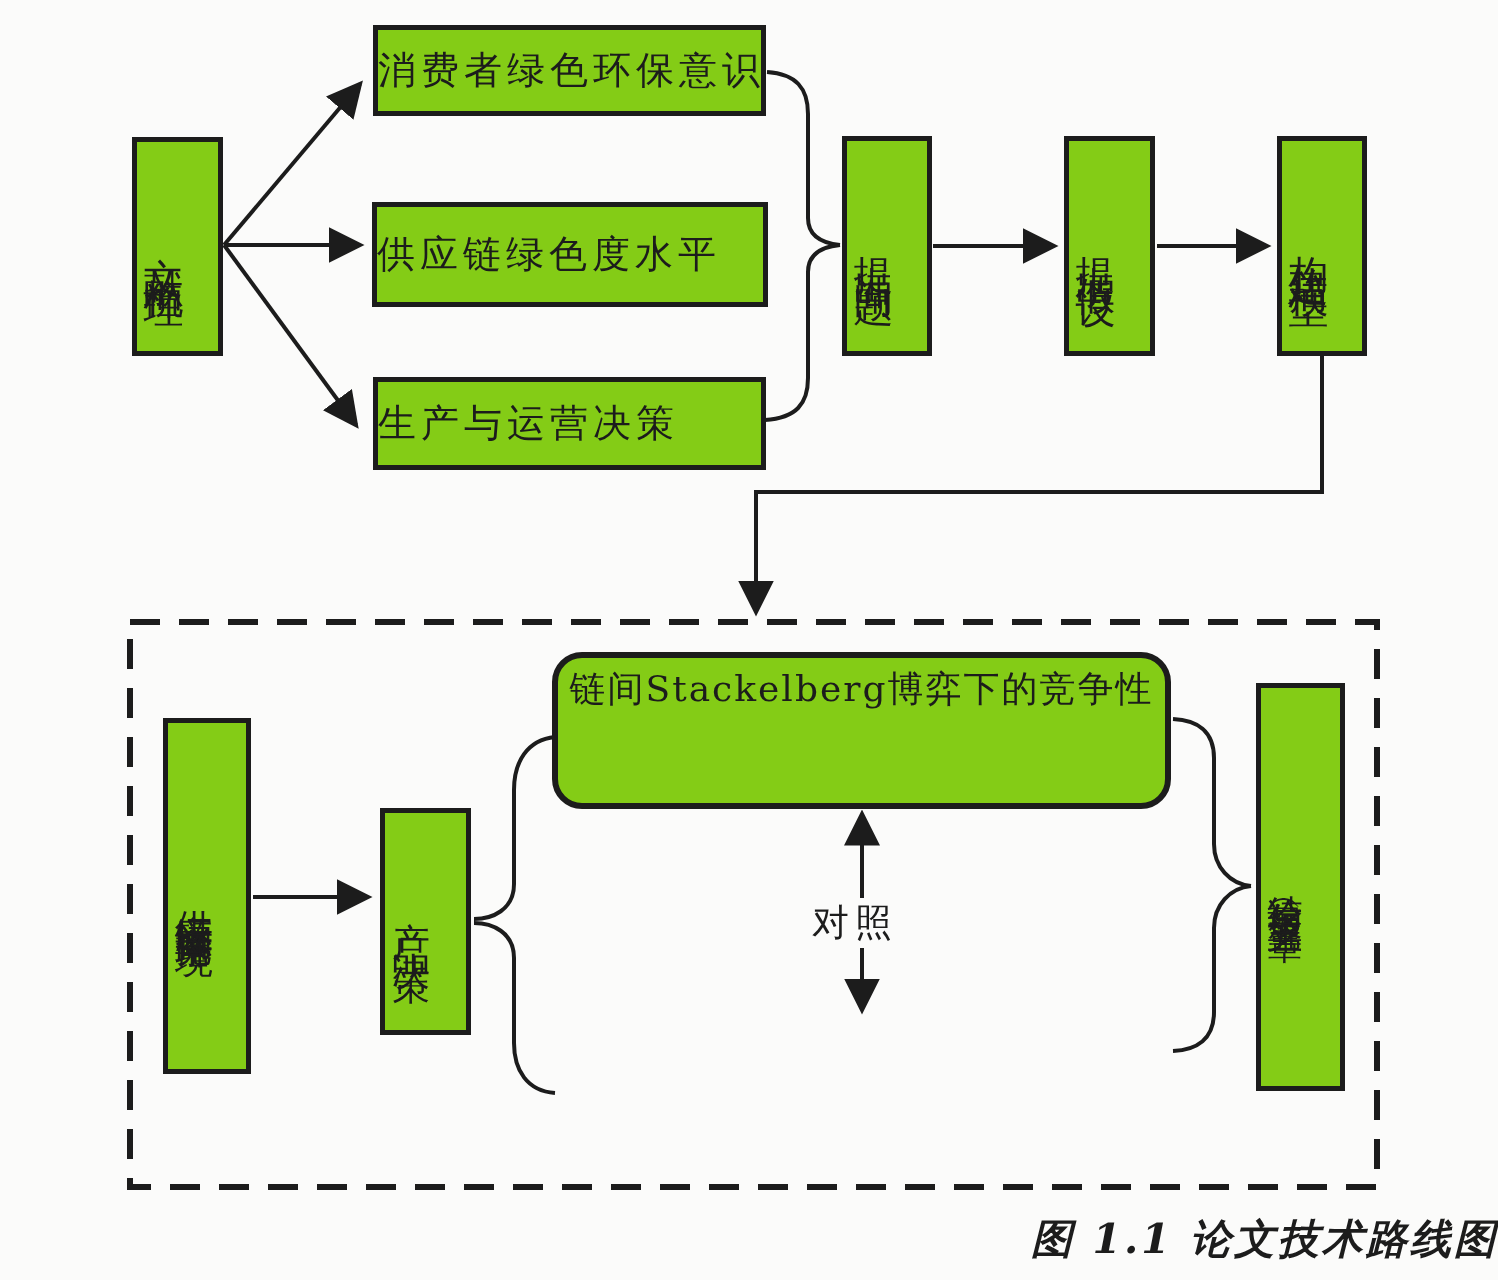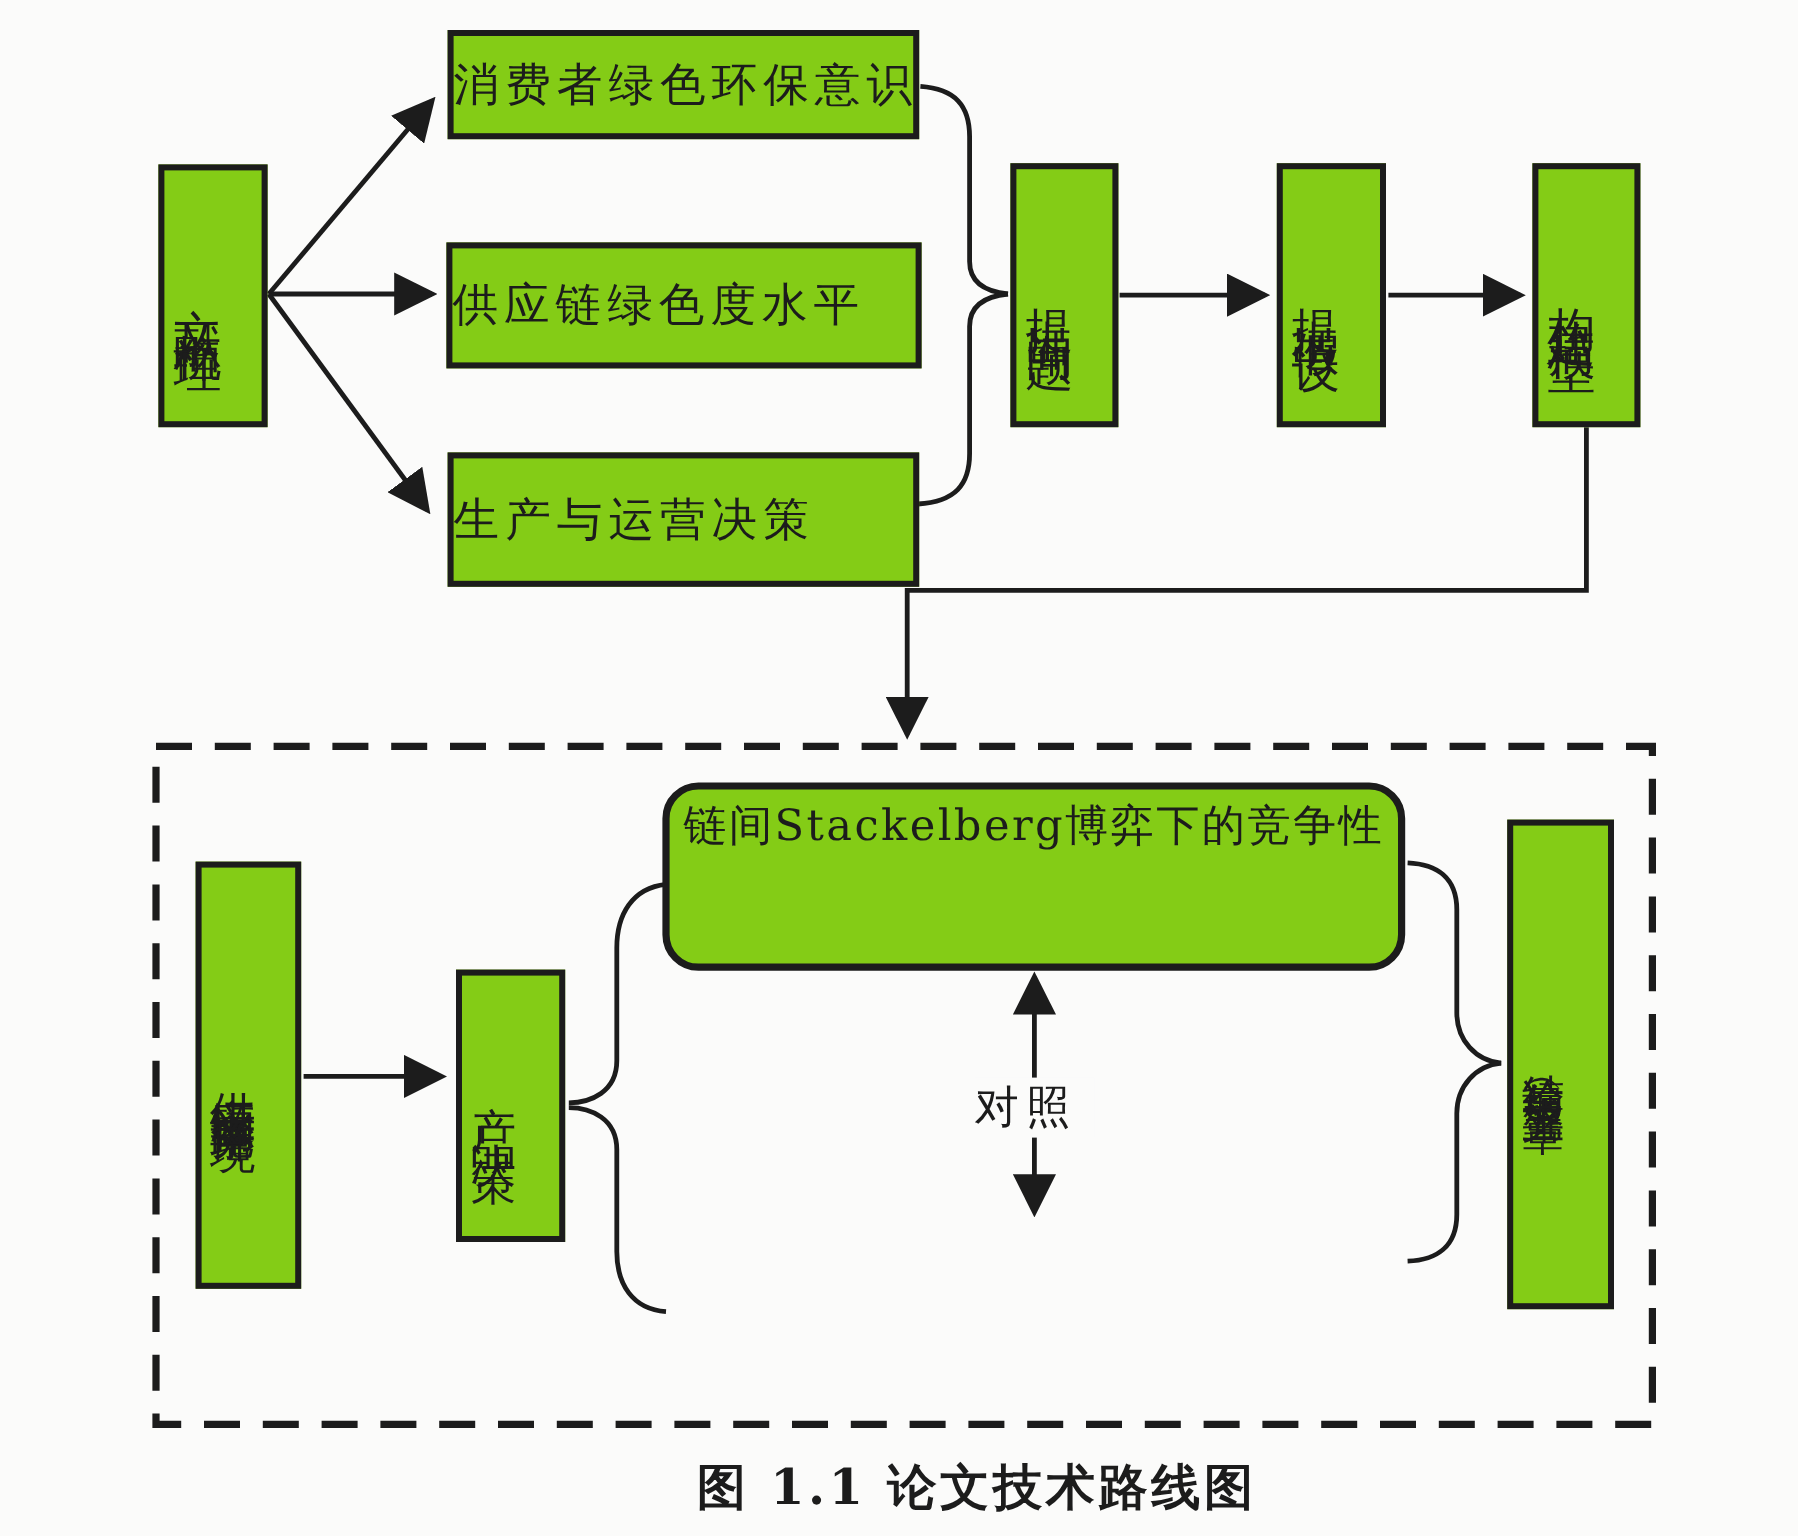--- a/index.html
+++ b/index.html
@@ -49,21 +49,21 @@
   }
   .v-label-lg { font-size: 40px; letter-spacing: 11px; }
   .v-label-md { font-size: 38px; letter-spacing: 4px; }
   .v-label-pd { font-size: 38px; letter-spacing: 15px; }
   .v-label-cc { font-size: 35px; letter-spacing: 4px; }
 
   
   #box-literature  { left: 132px;  top: 137px;  width: 91px;  height: 219px; }
   #box-consumer    { left: 373px;  top: 25px;   width: 393px; height: 91px;  }
   #box-greenness   { left: 372px;  top: 202px;  width: 396px; height: 105px;  }
-  #box-production  { left: 373px;  top: 377px;  width: 393px; height: 112px;  }
+  #box-production  { left: 373px;  top: 377px;  width: 393px; height: 93px;  }
   #box-question    { left: 842px;  top: 136px;  width: 90px;  height: 220px; }
   #box-hypothesis  { left: 1064px; top: 136px;  width: 91px;  height: 220px; }
   #box-model       { left: 1277px; top: 136px;  width: 90px;  height: 220px; }
   #box-environment { left: 163px;  top: 718px;  width: 88px;  height: 356px; }
   #box-product     { left: 380px;  top: 808px;  width: 91px;  height: 227px; }
   #box-stackelberg { left: 552px;  top: 652px;  width: 619px; height: 157px; border-radius: 30px; }
   #box-nash        { left: 552px;  top: 1015px; width: 619px; height: 151px; }
   #box-conclusion  { left: 1256px; top: 683px;  width: 89px;  height: 408px; }
 
   #contrast-label {
@@ -78,24 +78,25 @@
     justify-content: flex-start;
     font-size: 37px;
     letter-spacing: 6px;
     margin-top: 16px;
   }
   #caption {
     position: absolute;
     left: 130px;
     top: 1212px;
     width: 1368px;
-    text-align: center;
+    text-align: right;
     font-size: 41px;
     letter-spacing: 3px;
     font-weight: bold;
+    font-style: italic;
   }
 </style>
 </head>
 <body>
 
 <div id="stage">
 
   <svg id="connectors" viewBox="0 0 1498 1280" xmlns="http://www.w3.org/2000/svg">
     <defs>
       <marker id="ah" viewBox="0 0 12 12" refX="10.5" refY="6" markerWidth="9" markerHeight="9" orient="auto-start-reverse">

